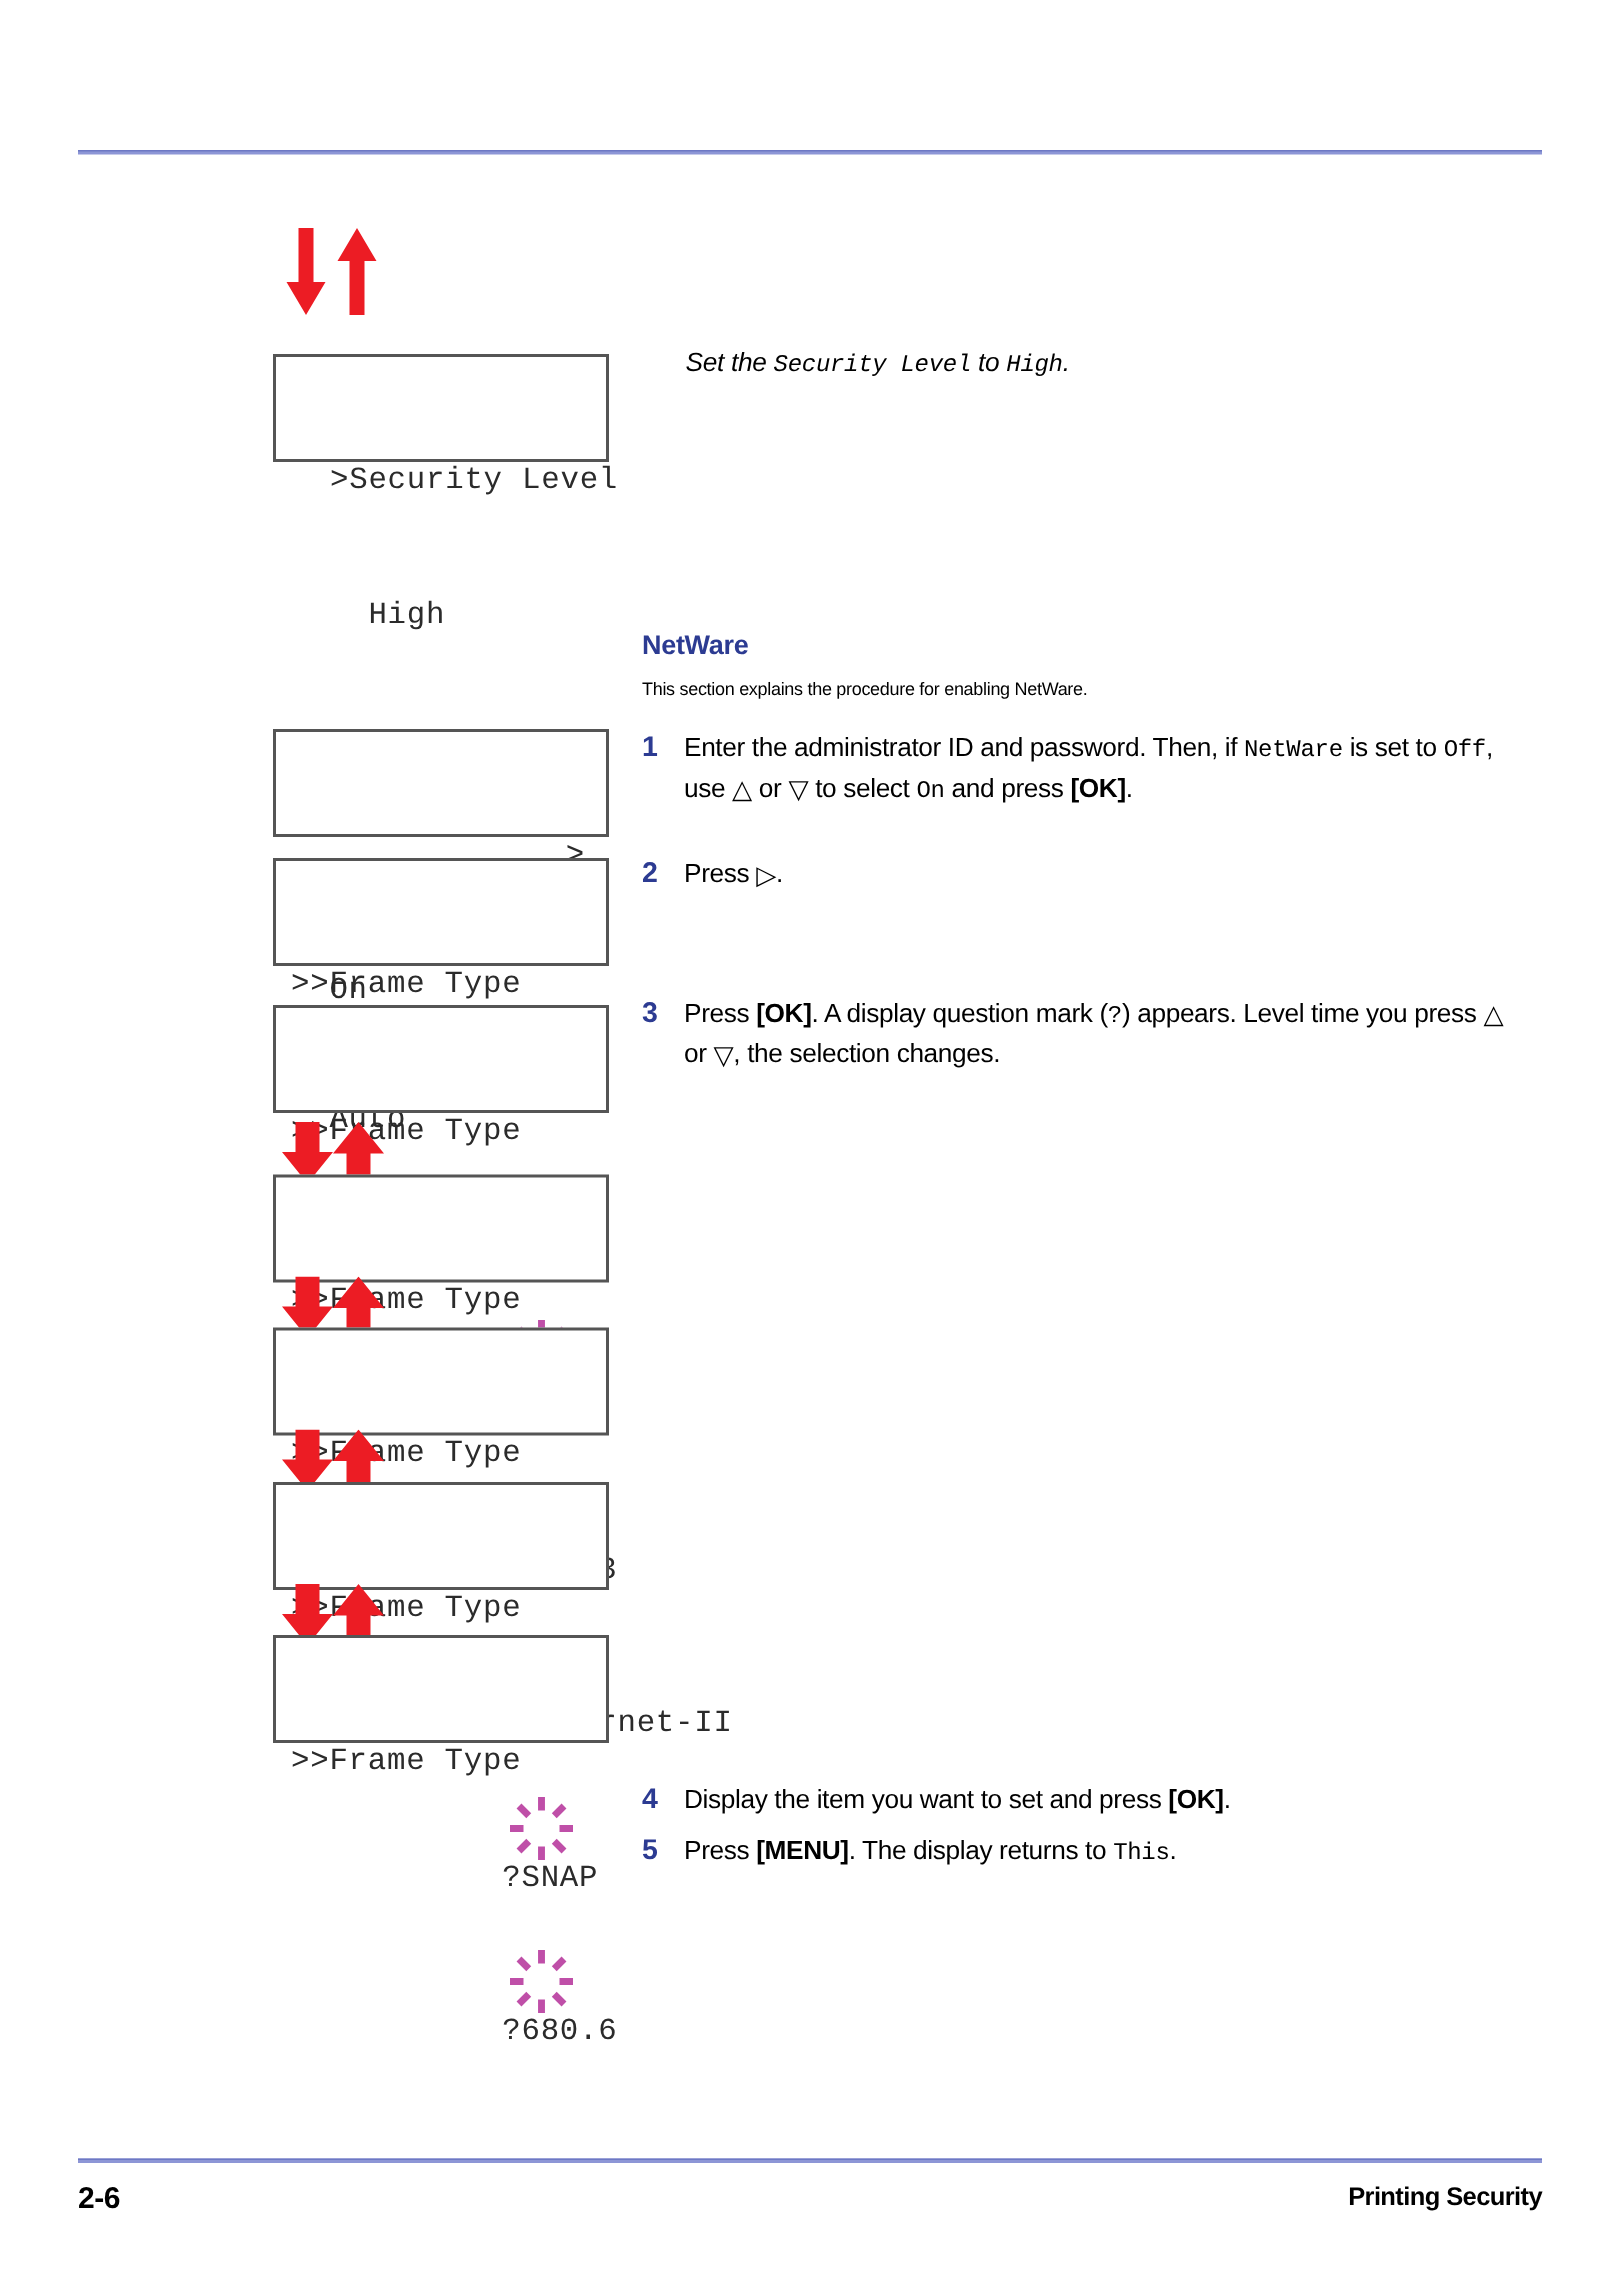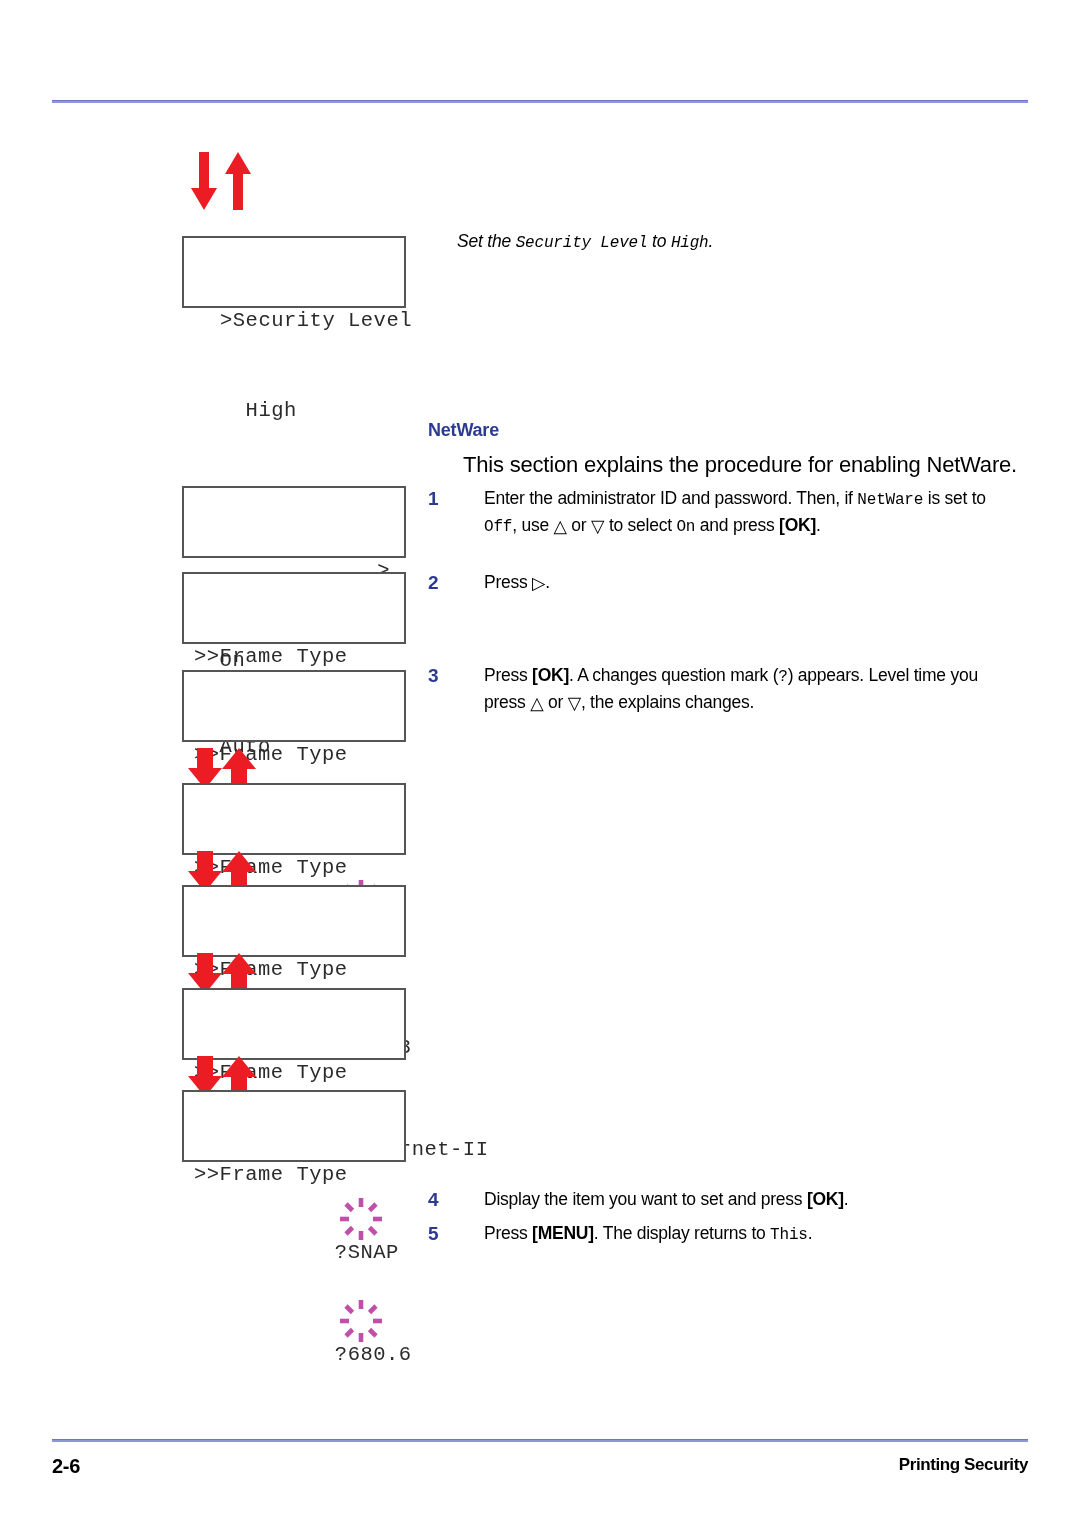--- a/index.html
+++ b/index.html
@@ -118,23 +118,22 @@
     top: 420px;
     font-size: 18px;
     font-weight: bold;
     color: #2c3b92;
     letter-spacing: -0.2px;
   }
   .section-intro {
     position: absolute;
     left: 428px;
     top: 452px;
-    font-size: 22px;
+    font-size: 12px;
     letter-spacing: -0.2px;
-    margin-left: 35px;
   }
 
   .step {
     position: absolute;
     left: 428px;
     width: 575px;
     display: flex;
     align-items: flex-start;
   }
   .step-num {
@@ -143,21 +142,20 @@
     color: #2c3b92;
     font-weight: bold;
     font-size: 19px;
     line-height: 25px;
   }
   .step-body {
     flex: 1 1 auto;
     font-size: 17.5px;
     line-height: 25px;
     letter-spacing: -0.25px;
-    margin-left: 28px;
   }
 
   .tri { vertical-align: -1px; }
 </style>
 </head>
 <body>
 
 <div class="rule rule-top"></div>
 <div class="rule rule-bottom"></div>
 
@@ -351,21 +349,21 @@
   <div class="step-body"><span>Enter the administrator ID and password. Then, if </span><span class="mono">NetWare</span><span> is set to </span><span class="mono">Off</span><span>, use </span><span class="tri">△</span><span> or </span><span class="tri">▽</span><span> to select </span><span class="mono">On</span><span> and press </span><span class="bold">[OK]</span><span>.</span></div>
 </div>
 
 <div class="step" style="top:570px;">
   <div class="step-num">2</div>
   <div class="step-body"><span>Press </span><span class="tri">▷</span><span>.</span></div>
 </div>
 
 <div class="step" style="top:663px;">
   <div class="step-num">3</div>
-  <div class="step-body"><span>Press </span><span class="bold">[OK]</span><span>. A changes question mark (</span><span class="mono">?</span><span>) appears. Level time you press </span><span class="tri">△</span><span> or </span><span class="tri">▽</span><span>, the explains changes.</span></div>
+  <div class="step-body"><span>Press </span><span class="bold">[OK]</span><span>. A display question mark (</span><span class="mono">?</span><span>) appears. Level time you press </span><span class="tri">△</span><span> or </span><span class="tri">▽</span><span>, the selection changes.</span></div>
 </div>
 
 <div class="step" style="top:1187px;">
   <div class="step-num">4</div>
   <div class="step-body"><span>Display the item you want to set and press </span><span class="bold">[OK]</span><span>.</span></div>
 </div>
 
 <div class="step" style="top:1221px;">
   <div class="step-num">5</div>
   <div class="step-body"><span>Press </span><span class="bold">[MENU]</span><span>. The display returns to </span><span class="mono">This</span><span>.</span></div>

